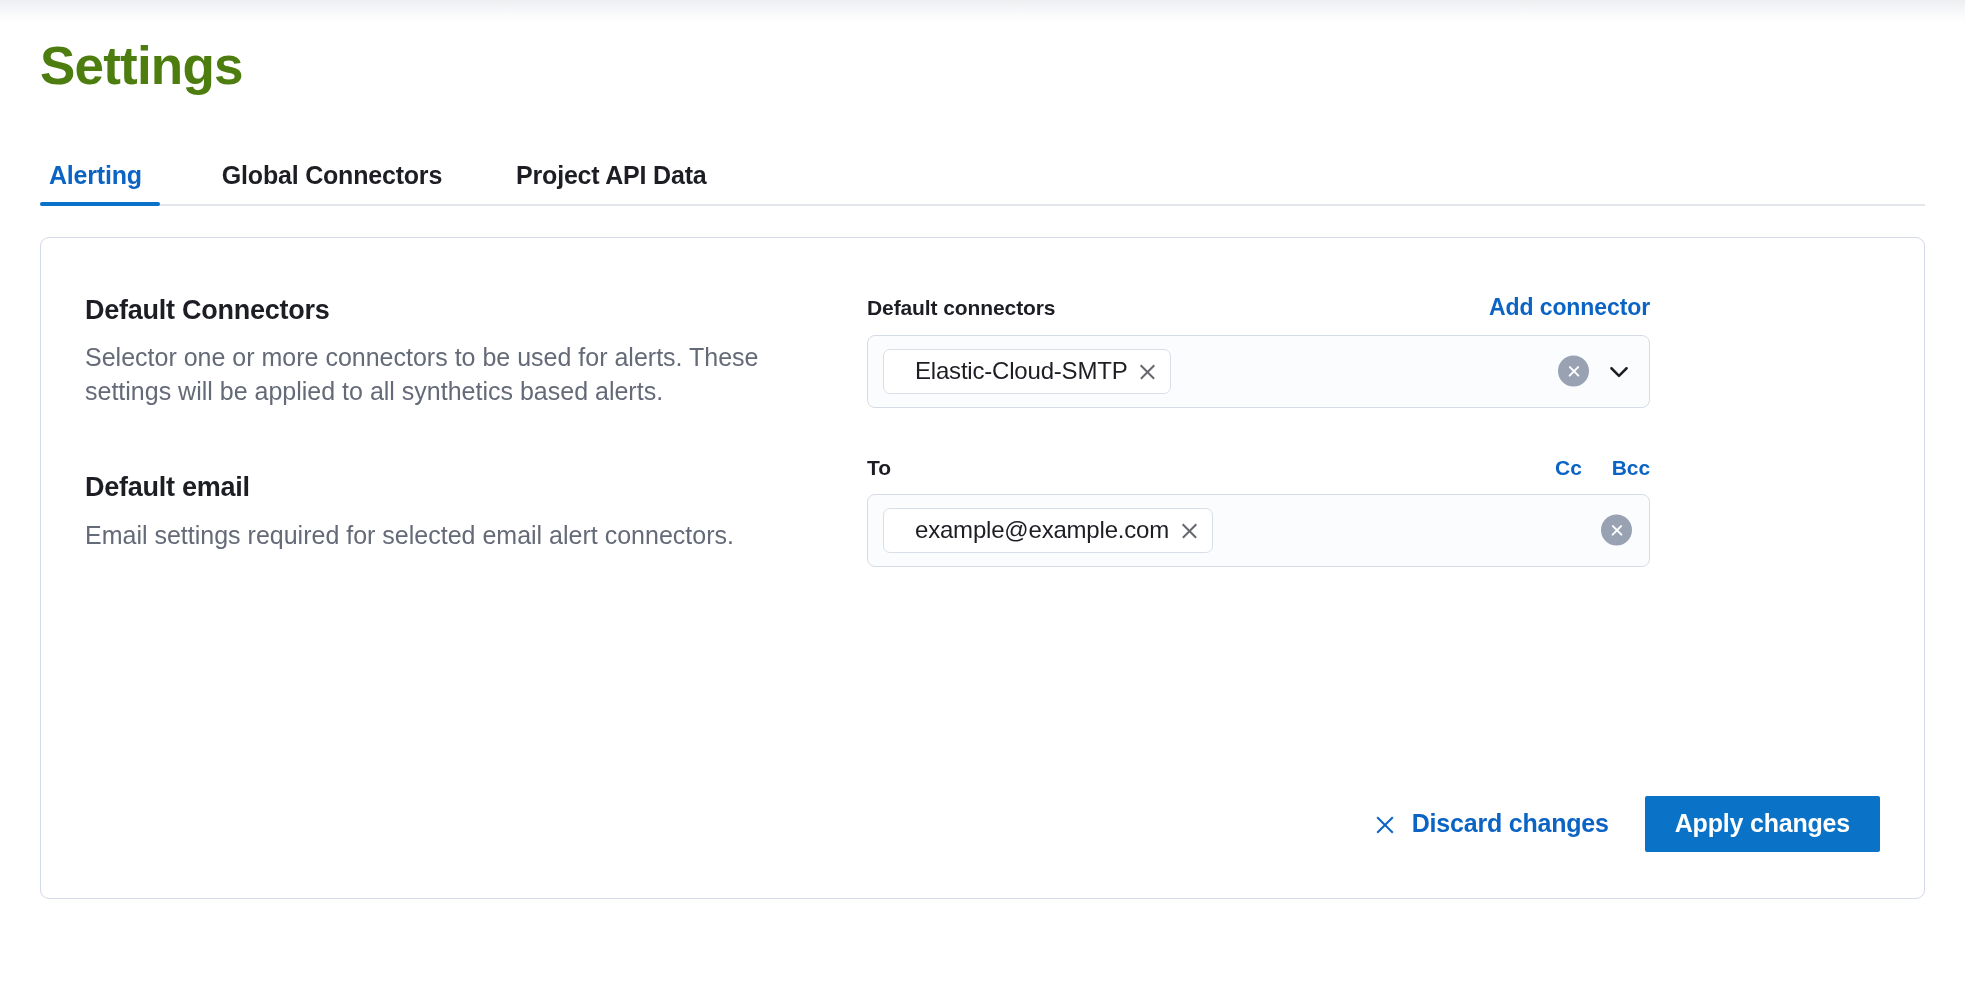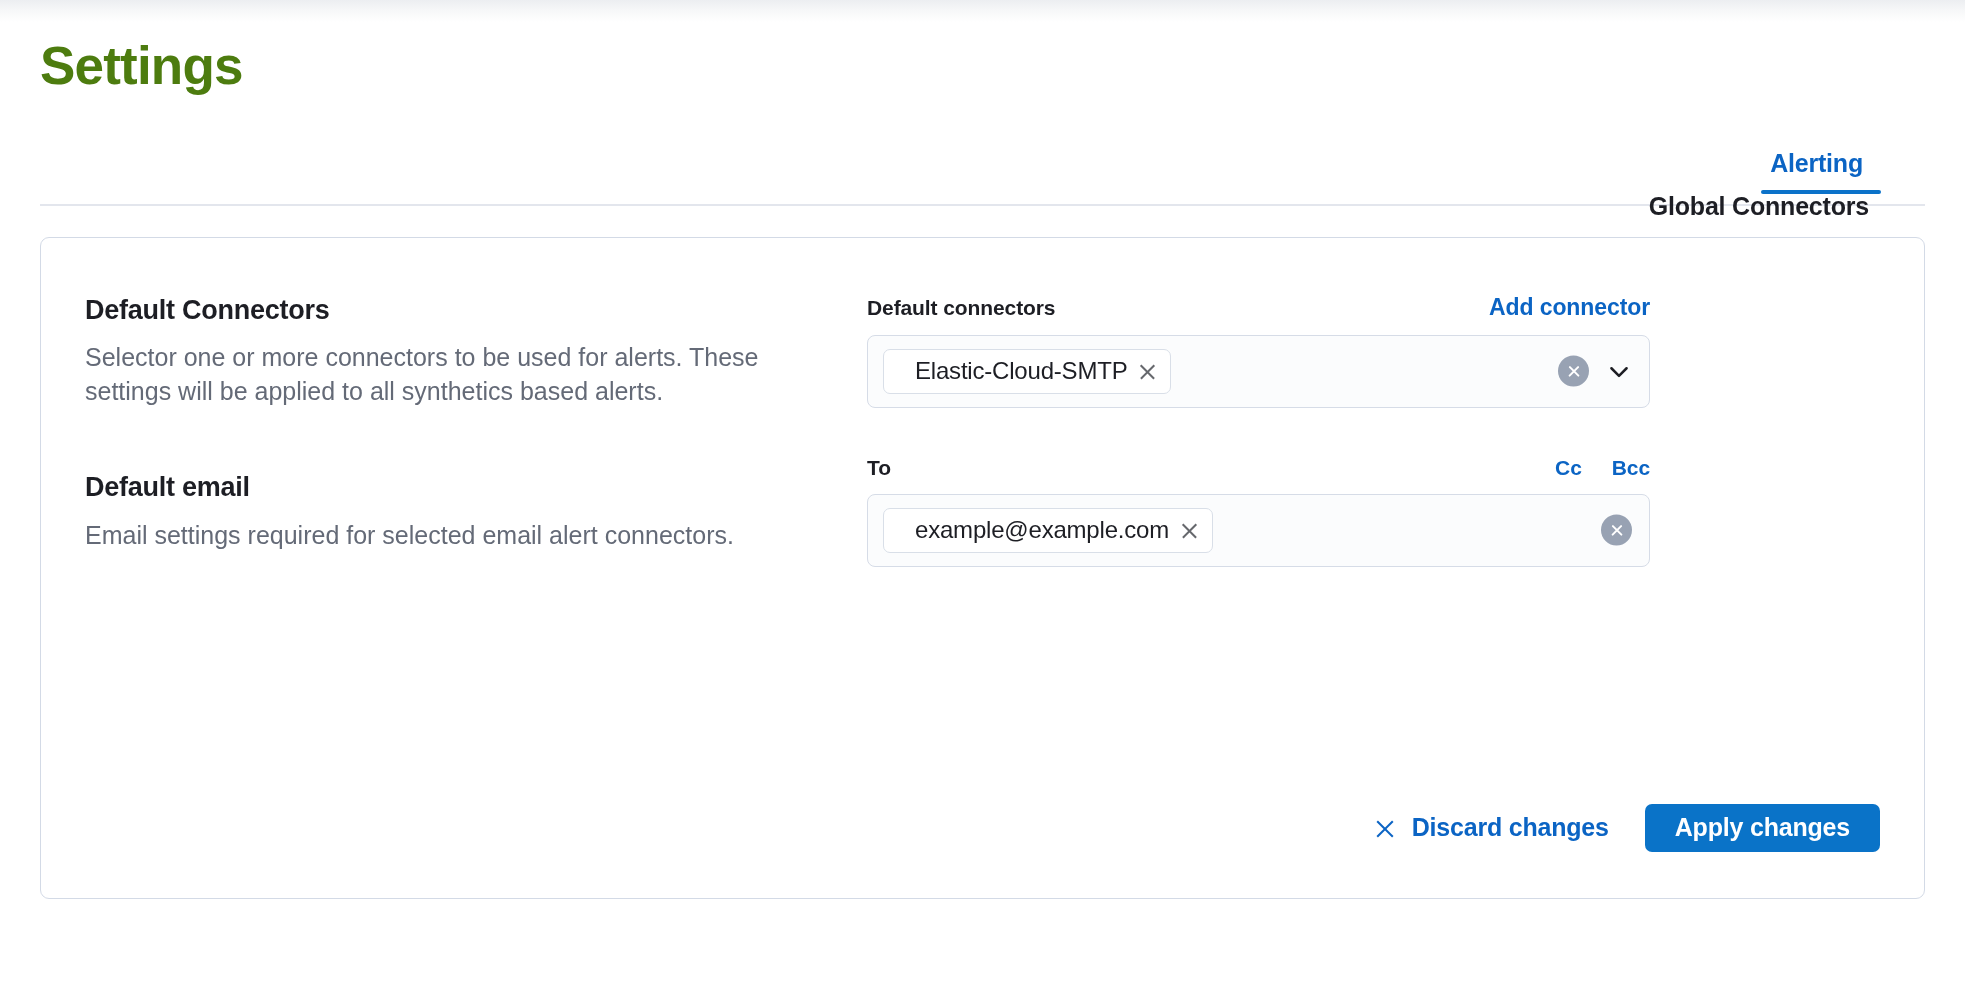--- a/index.html
+++ b/index.html
@@ -46,21 +46,20 @@
 
   
   .tabbar {
     position: relative;
     margin-top: 55px;
     display: flex;
     align-items: flex-end;
     gap: 0px;
     border-bottom: 2px solid #e3e6ed;
     height: 57px;
-    flex-direction: column;
   }
   .tab {
     position: relative;
     font-size: 25px;
     font-weight: 700;
     letter-spacing: -0.2px;
     color: #1d1e24;
     padding: 0 18px 14px 18px;
     margin-right: 38px;
     cursor: pointer;
@@ -264,26 +263,26 @@
     width: 100%; height: 2px;
     background: #0b64c4;
   }
   .x-icon::before { transform: rotate(45deg); }
   .x-icon::after  { transform: rotate(-45deg); }
 
   .btn-primary {
     background: #0a73c8;
     color: #ffffff;
     border: none;
-    border-radius: 7px;
+    border-radius: 2px;
     font-size: 25px;
     font-weight: 700;
     letter-spacing: -0.2px;
     padding: 5px 30px;
-    height: 48px;
+    height: 56px;
     cursor: pointer;
     font-family: inherit;
   }
 </style>
 </head>
 <body>
 
 <div class="top-fade"></div>
 
 <div class="page">

